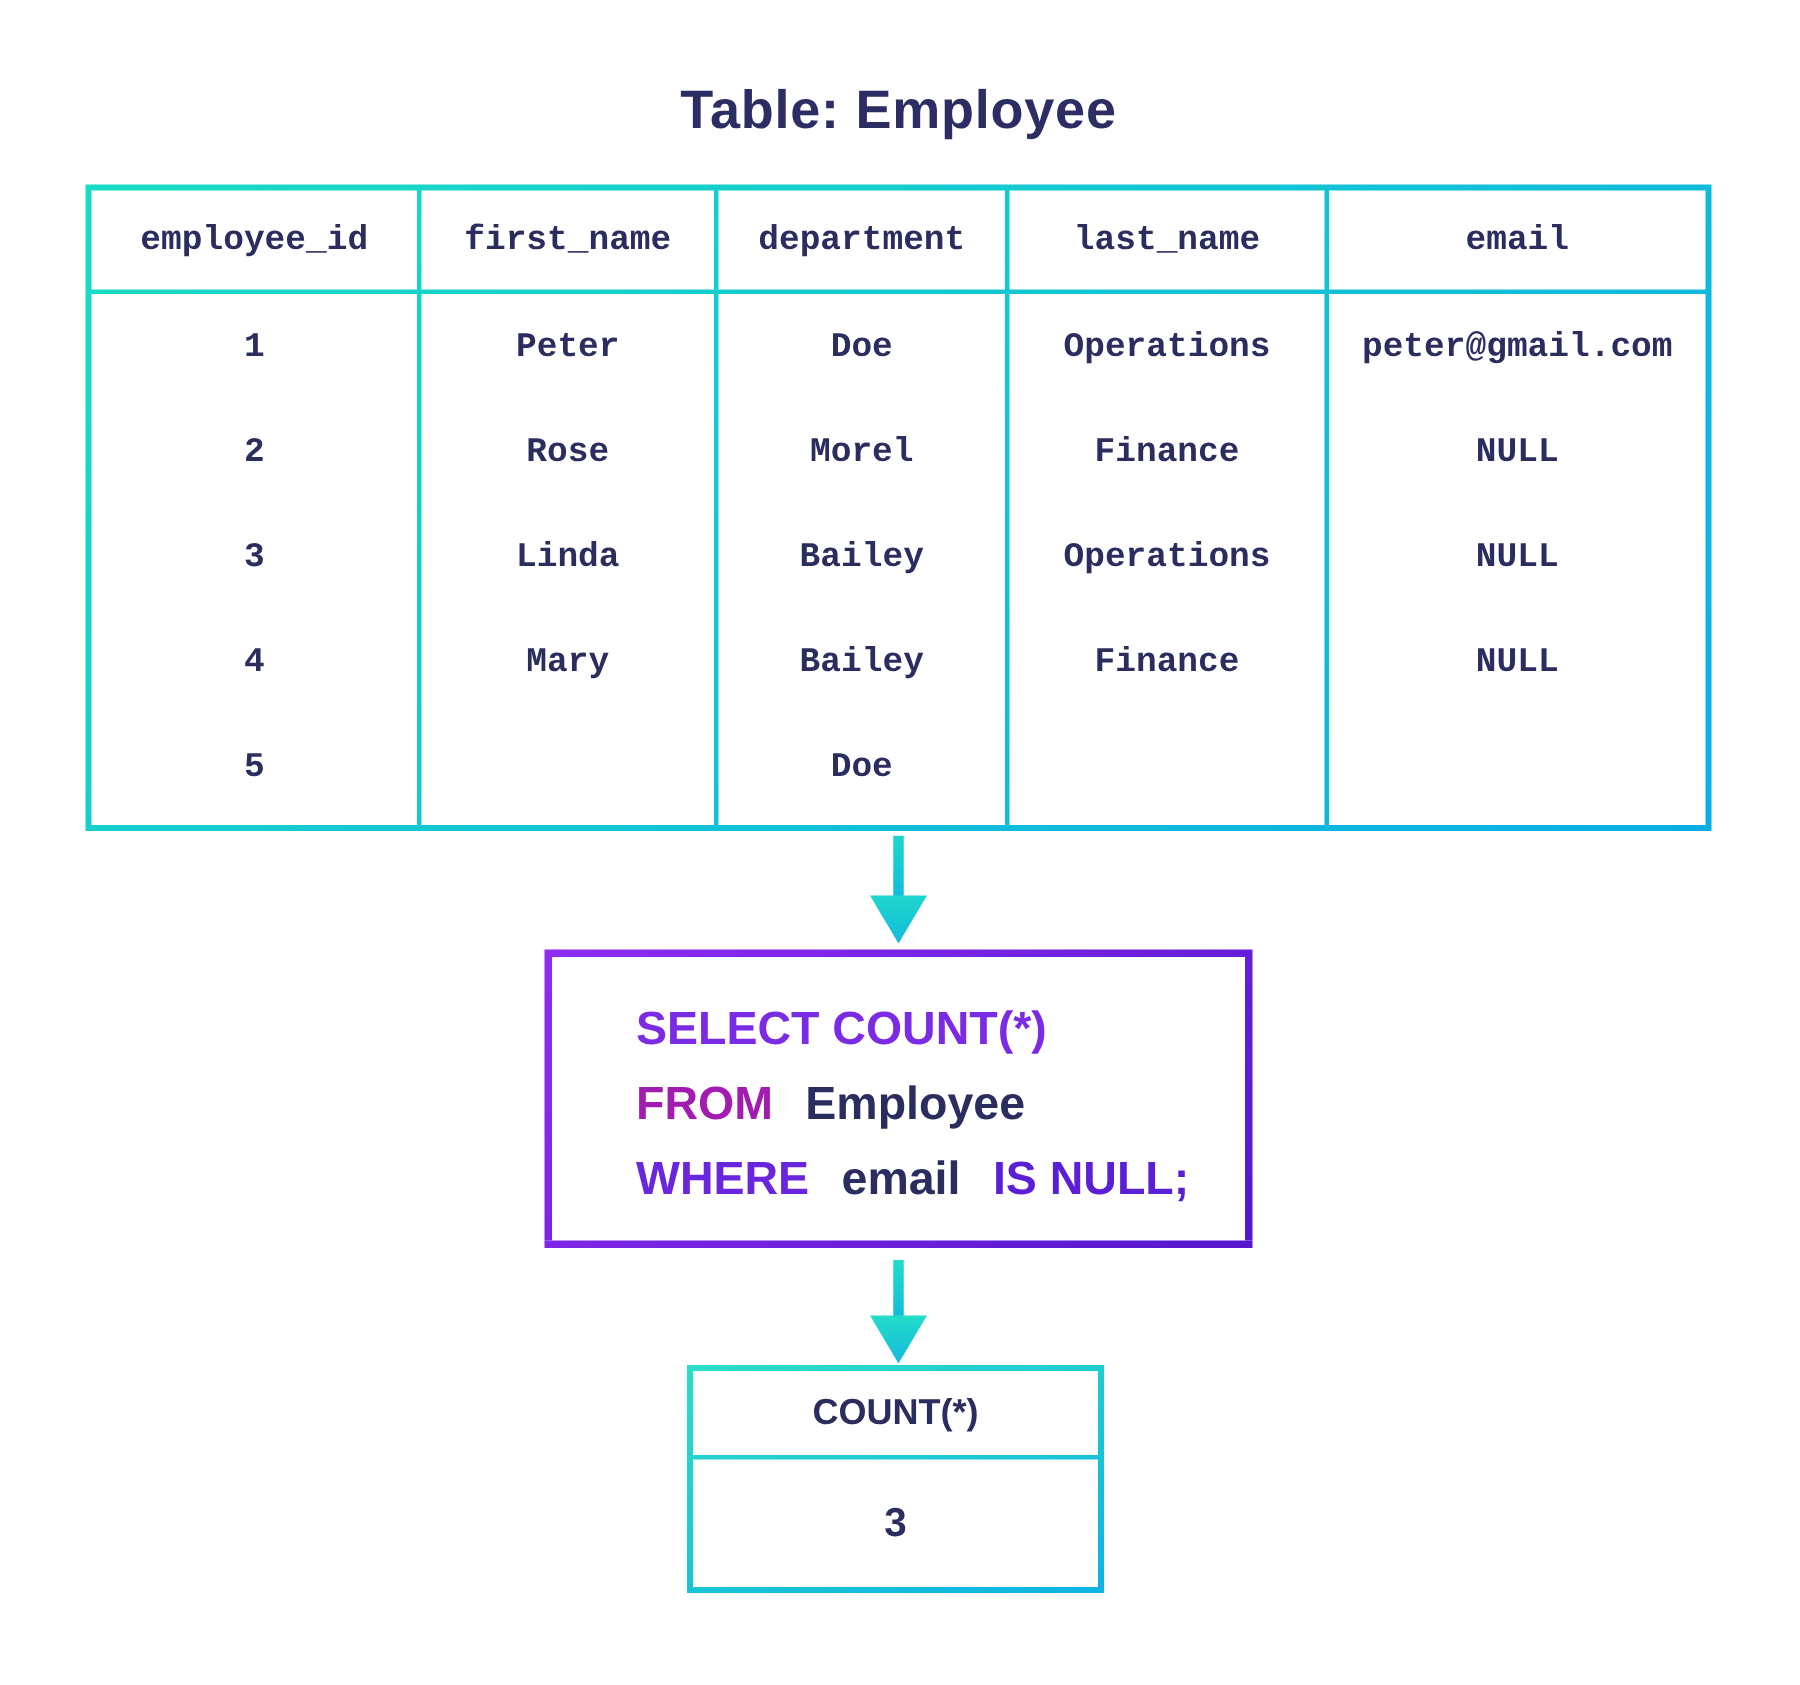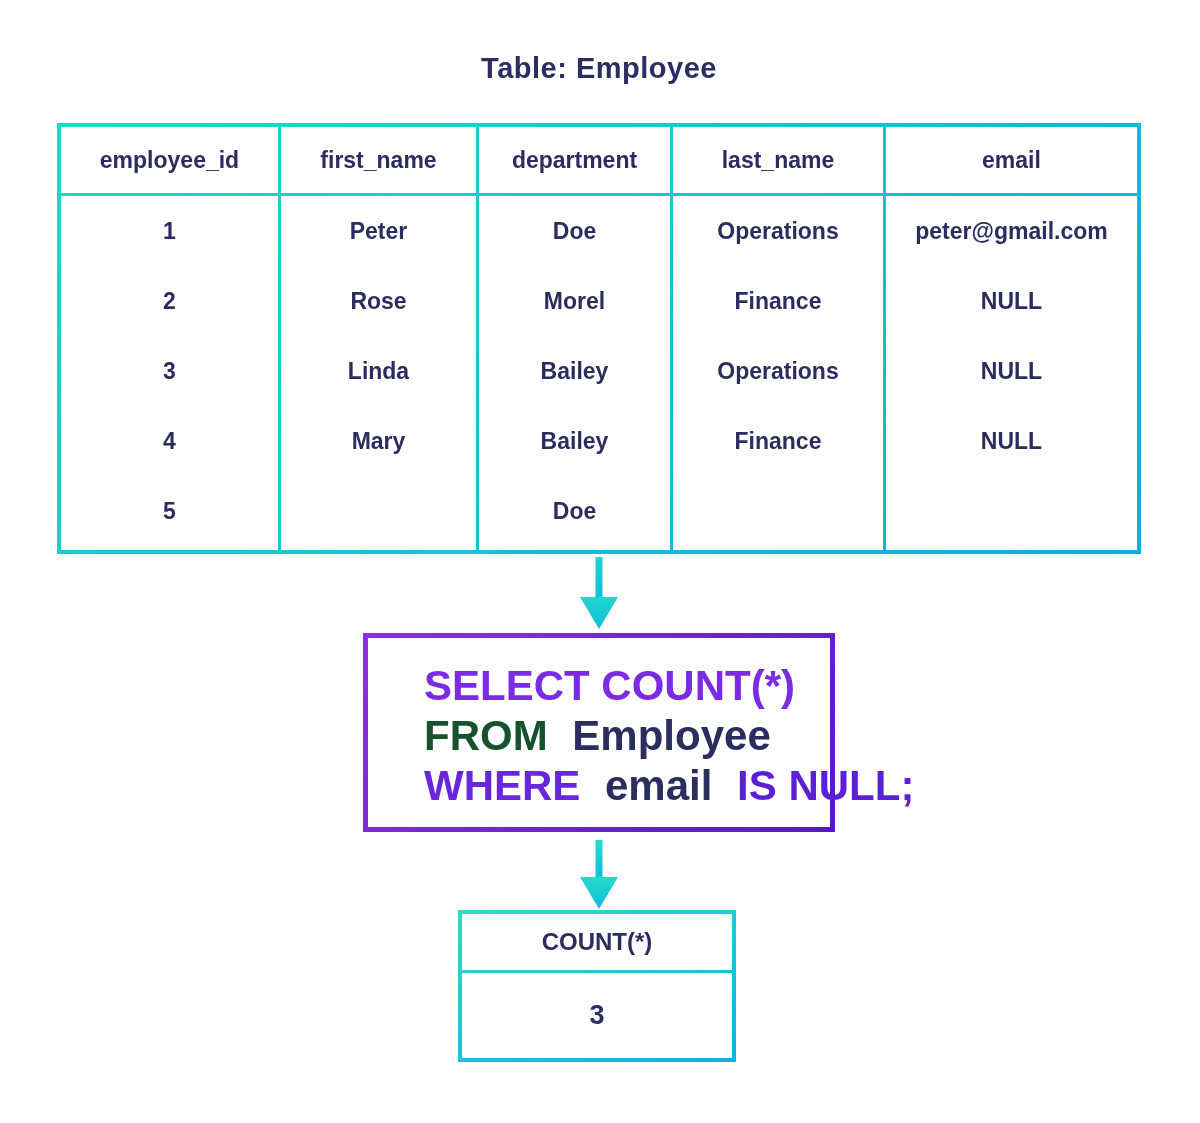--- a/index.html
+++ b/index.html
@@ -2,51 +2,51 @@
 <html><head>
 <meta charset="utf-8">
 <style>
   html,body{margin:0;padding:0;background:#ffffff;}
   .canvas{
     position:relative;width:1200px;height:1123px;background:#ffffff;overflow:hidden;
     font-family:"Liberation Sans",sans-serif;
   }
   .title{
     position:absolute;left:57px;top:52px;width:1084px;
-    text-align:center;font-size:29px;font-weight:bold;color:#2b2d63;letter-spacing:.5px;
+    text-align:center;font-size:36px;font-weight:bold;color:#2b2d63;letter-spacing:.5px;
   }
   
   .emp-table{
     position:absolute;left:57px;top:123px;width:1084px;height:431px;
     background:linear-gradient(135deg,#1adcc3,#0baee5);
     display:grid;
     grid-template-columns:217px 195px 191px 210px 1fr;
     grid-template-rows:66px 1fr;
     gap:3px;padding:4px;box-sizing:border-box;
   }
-  .emp-cell{background:#ffffff;display:flex;align-items:center;justify-content:center;}
+  .emp-cell{background:#ffffff;display:flex;align-items:center;justify-content:center;font-family:Liberation Mono, monospace;}
   .emp-head{font-size:23px;font-weight:bold;color:#2b2d5f;}
   .emp-col{flex-direction:column;justify-content:flex-start;}
   .emp-value{
     height:70px;width:100%;display:flex;align-items:center;justify-content:center;
     font-size:23px;font-weight:bold;color:#2b2d5f;
   }
   
   .arrow{position:absolute;}
   
   .sql-box{
     position:absolute;left:363px;top:633px;width:472px;height:199px;box-sizing:border-box;
     border:5px solid;border-image:linear-gradient(135deg,#8e2cf2,#5517cd) 1;
     padding:23px 10px 0 56px;
   }
-  .sql-line{line-height:50px;font-size:42px;font-weight:bold;white-space:nowrap;}
+  .sql-line{line-height:50px;font-size:31px;font-weight:bold;white-space:nowrap;}
   .sql-line span + span{margin-left:13px;}
   .sql-plain{color:#2b2d5f;}
   .kw-select{color:#7c2be5;}
-  .kw-from{color:#14532d;margin-top:36px;}
+  .kw-from{color:#a21caf;margin-top:36px;}
   .kw-where{color:#6a26dd;}
   .kw-isnull{color:#5b1fd6;}
   
   .result-table{
     position:absolute;left:458px;top:910px;width:278px;height:152px;box-sizing:border-box;
     background:linear-gradient(160deg,#2adec6,#0fb2e2);
     display:grid;grid-template-rows:56px 1fr;gap:3px;padding:4px;
   }
   .res-cell{background:#ffffff;display:flex;align-items:center;justify-content:center;}
   .res-head{font-size:24px;font-weight:bold;color:#2b2d5f;}

